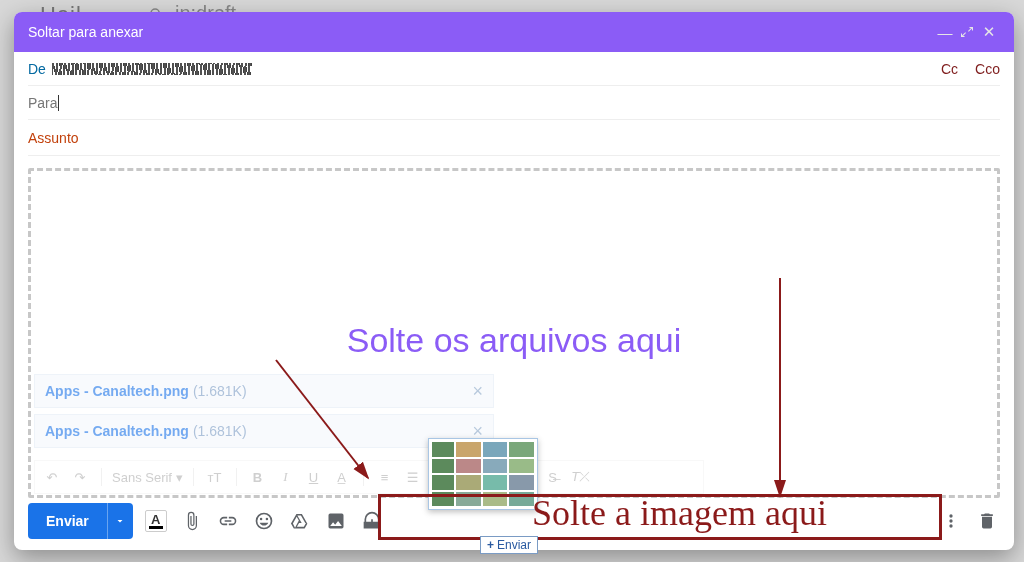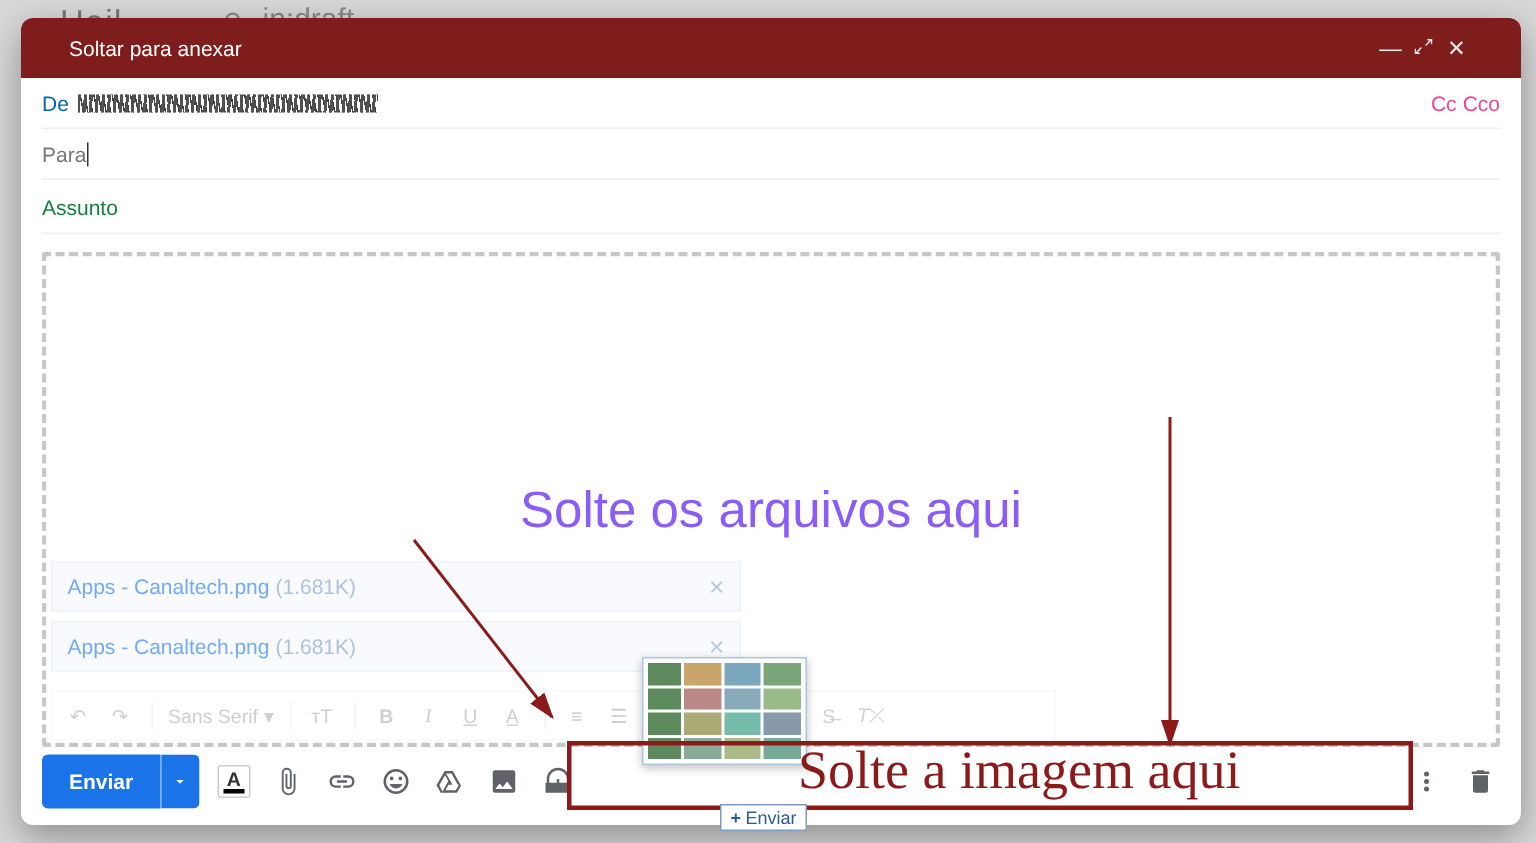--- a/index.html
+++ b/index.html
@@ -3,46 +3,46 @@
 <meta charset="utf-8">
 <style>
   * { box-sizing: border-box; margin: 0; padding: 0; }
   html, body { width: 1024px; height: 562px; overflow: hidden; font-family: Arial, Helvetica, sans-serif; background: #e8e8e8; }
   .backdrop { position: absolute; inset: 0; background: #d8d8d8; filter: blur(0.3px); }
   .bg-text { position:absolute; top:2px; left:40px; font-size:22px; color:#777; letter-spacing:1px; }
   .bg-text2 { position:absolute; top:2px; left:175px; font-size:20px; color:#888; }
   .bg-search { position:absolute; top:6px; left:148px; color:#888; }
 
   .compose-window { position: absolute; top: 12px; left: 14px; width: 1000px; height: 538px; background: #fff; border-radius: 8px; box-shadow: 0 8px 24px rgba(0,0,0,.35); overflow: visible; }
-  .title-bar { height: 40px; background: #7f1d1d; color: #fff; display:flex; align-items:center; padding: 0 32px; border-radius: 8px 8px 0 0; font-size:14px; }
+  .title-bar { height: 40px; background: #8b5cf6; color: #fff; display:flex; align-items:center; padding: 0 14px; border-radius: 8px 8px 0 0; font-size:14px; }
   .title-bar .title { flex:1; }
   .title-bar .winbtn { width:22px; text-align:center; font-size:15px; cursor:pointer; color:#e6e6e6; }
 
   .header-rows { padding: 0 14px; }
   .row { display:flex; align-items:center; border-bottom:1px solid #eee; font-size:14px; color:#555; }
   .row.from { height:34px; }
   .row.from .lbl { color:#0369a1; margin-right:6px; }
   .row.from .addr { display:inline-block; width:200px; height:12px; background:
     repeating-linear-gradient(95deg,#333 0 2px,transparent 2px 4px),
     repeating-linear-gradient(80deg,#222 0 1px,transparent 1px 3px);
     opacity:.85; }
   .row.from .spacer { flex:1; }
-  .row.from .cc { color:#ec4899; margin-left:4px; cursor:pointer; }
+  .row.from .cc { color:#7f1d1d; margin-left:17px; cursor:pointer; }
   .row.to { height:34px; }
   .row.to .lbl { color:#777; margin-right:0; }
   .row.to .cursor-caret { width:1px; height:16px; background:#333; animation: none; }
   .row.subject { height:36px; }
-  .row.subject .placeholder { color:#15803d; }
+  .row.subject .placeholder { color:#c2410c; }
 
   .body-area { position:relative; margin:12px 14px 0 14px; height:330px; }
   .dropzone { position:absolute; inset:0; border:3px dashed #c7c7c7; border-radius:2px; background:rgba(255,255,255,.6); }
   .drop-text { position:absolute; left:0; right:0; top:150px; text-align:center; font-size:34px; color:#8b5cf6; font-weight:400; }
 
   .attach-chip { position:absolute; height:34px; width:460px; background:#f4f8fd; border:1px solid #e3ecf6; display:flex; align-items:center; padding:0 10px; font-size:14px; opacity:.6; }
-  .attach-chip .fname { color:#1a73e8; font-weight:400; }
+  .attach-chip .fname { color:#1a73e8; font-weight:700; }
   .attach-chip .fsize { color:#7a9bc4; margin-left:4px; }
   .attach-chip .x { margin-left:auto; color:#8aa6c7; font-size:18px; cursor:pointer; }
   .chip1 { top:206px; left:6px; }
   .chip2 { top:246px; left:6px; }
 
   .faded-toolbar { position:absolute; left:6px; top:292px; height:34px; width:670px; background:#fff; opacity:.4; display:flex; align-items:center; gap:6px; padding:0 6px; color:#888; font-size:13px; border:1px solid #eee; }
   .ft-icon { width:22px; text-align:center; }
   .ft-sep { width:1px; height:18px; background:#ddd; margin:0 4px; }
   .ft-font { display:flex; align-items:center; gap:4px; }
 

